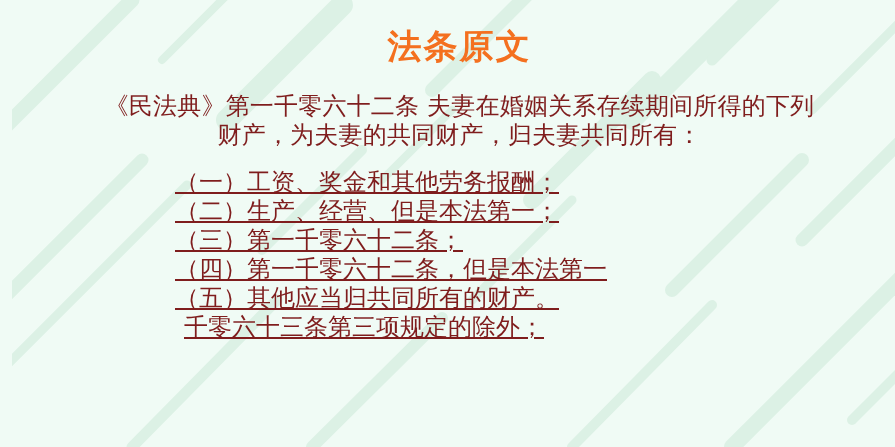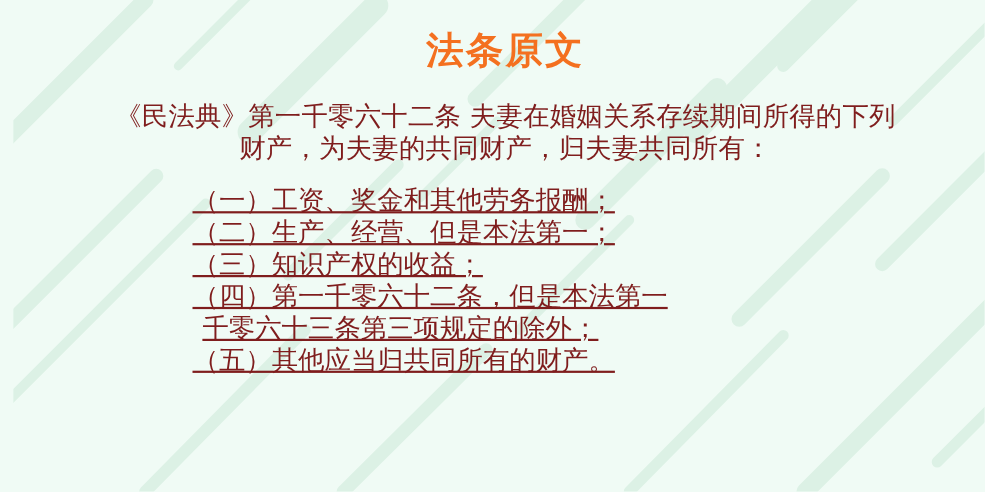--- a/index.html
+++ b/index.html
@@ -130,21 +130,21 @@
 
     <div class="title">法条原文</div>
 
     <div class="body-block">
 
       <p class="intro">《民法典》第一千零六十二条 夫妻在婚姻关系存续期间所得的下列财产，为夫妻的共同财产，归夫妻共同所有：</p>
 
       <ul class="clause-list">
         <li class="clause-item">（一）工资、奖金和其他劳务报酬；</li>
         <li class="clause-item">（二）生产、经营、但是本法第一；</li>
-        <li class="clause-item">（三）知识产权的收益；</li>
+        <li class="clause-item">（三）第一千零六十二条；</li>
         <li class="clause-item">（四）第一千零六十二条，但是本法第一</li>
+        <li class="clause-item">（五）其他应当归共同所有的财产。</li>
         <li class="clause-item indented">千零六十三条第三项规定的除外；</li>
-        <li class="clause-item">（五）其他应当归共同所有的财产。</li>
       </ul>
 
     </div>
   </div>
 </div>
 
 </body></html>

